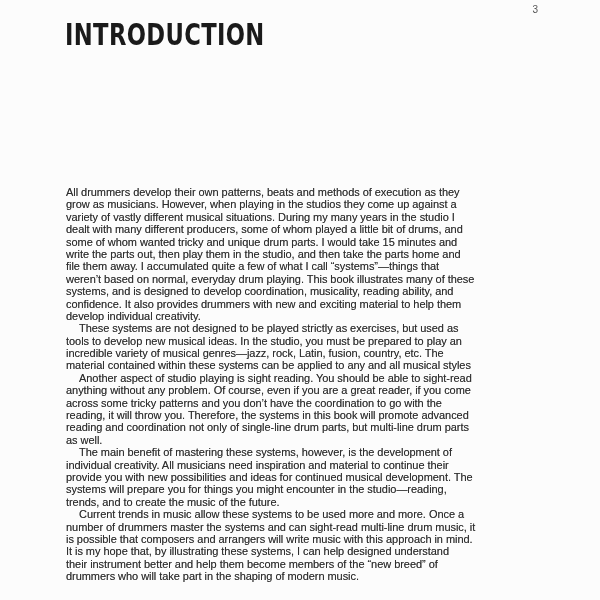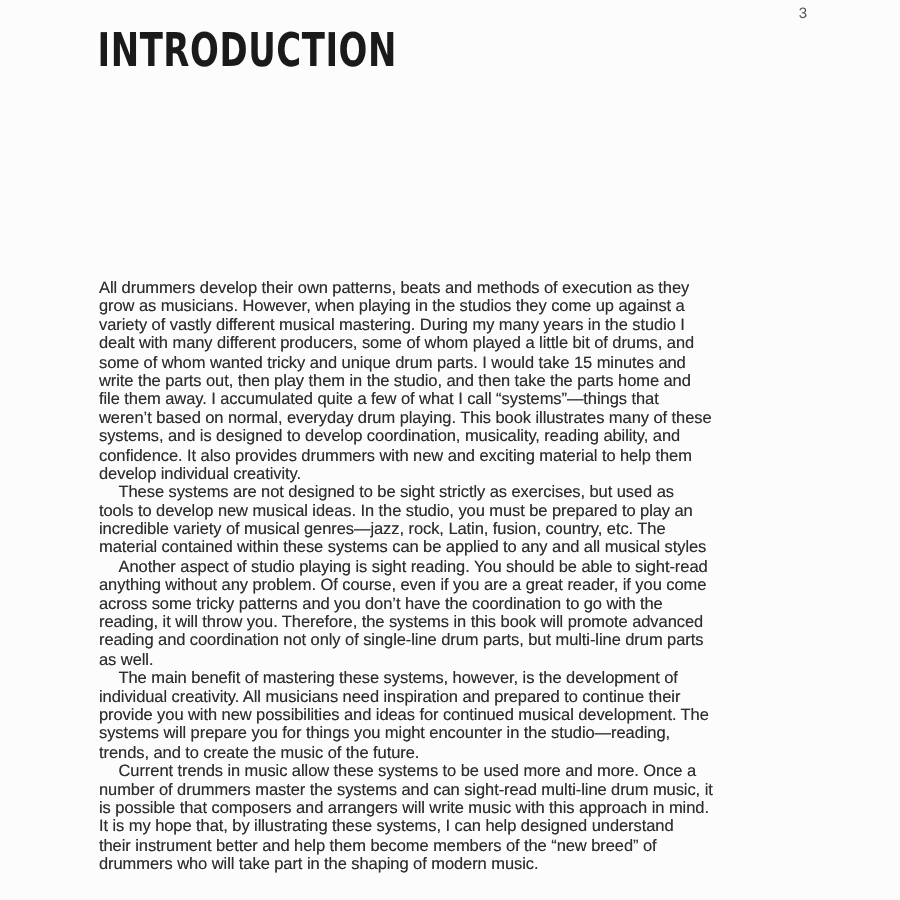--- a/index.html
+++ b/index.html
@@ -69,47 +69,47 @@
 </head>
 <body>
 
 <div class="page">
   <div class="page-number">3</div>
   <h1 class="title">INTRODUCTION</h1>
   <div class="body-text">
       <div class="paragraph">
         <div class="line">All drummers develop their own patterns, beats and methods of execution as they</div>
         <div class="line">grow as musicians. However, when playing in the studios they come up against a</div>
-        <div class="line">variety of vastly different musical mastering. During my many years in the studio I</div>
+        <div class="line">variety of vastly different musical situations. During my many years in the studio I</div>
         <div class="line">dealt with many different producers, some of whom played a little bit of drums, and</div>
         <div class="line">some of whom wanted tricky and unique drum parts. I would take 15 minutes and</div>
         <div class="line">write the parts out, then play them in the studio, and then take the parts home and</div>
         <div class="line">file them away. I accumulated quite a few of what I call “systems”—things that</div>
         <div class="line">weren’t based on normal, everyday drum playing. This book illustrates many of these</div>
         <div class="line">systems, and is designed to develop coordination, musicality, reading ability, and</div>
         <div class="line">confidence. It also provides drummers with new and exciting material to help them</div>
         <div class="line">develop individual creativity.</div>
       </div>
       <div class="paragraph indent">
-        <div class="line">These systems are not designed to be sight strictly as exercises, but used as</div>
+        <div class="line">These systems are not designed to be played strictly as exercises, but used as</div>
         <div class="line">tools to develop new musical ideas. In the studio, you must be prepared to play an</div>
         <div class="line">incredible variety of musical genres—jazz, rock, Latin, fusion, country, etc. The</div>
         <div class="line">material contained within these systems can be applied to any and all musical styles</div>
       </div>
       <div class="paragraph indent">
         <div class="line">Another aspect of studio playing is sight reading. You should be able to sight-read</div>
         <div class="line">anything without any problem. Of course, even if you are a great reader, if you come</div>
         <div class="line">across some tricky patterns and you don’t have the coordination to go with the</div>
         <div class="line">reading, it will throw you. Therefore, the systems in this book will promote advanced</div>
         <div class="line">reading and coordination not only of single-line drum parts, but multi-line drum parts</div>
         <div class="line">as well.</div>
       </div>
       <div class="paragraph indent">
         <div class="line">The main benefit of mastering these systems, however, is the development of</div>
-        <div class="line">individual creativity. All musicians need inspiration and prepared to continue their</div>
+        <div class="line">individual creativity. All musicians need inspiration and material to continue their</div>
         <div class="line">provide you with new possibilities and ideas for continued musical development. The</div>
         <div class="line">systems will prepare you for things you might encounter in the studio—reading,</div>
         <div class="line">trends, and to create the music of the future.</div>
       </div>
       <div class="paragraph indent">
         <div class="line">Current trends in music allow these systems to be used more and more. Once a</div>
         <div class="line">number of drummers master the systems and can sight-read multi-line drum music, it</div>
         <div class="line">is possible that composers and arrangers will write music with this approach in mind.</div>
         <div class="line">It is my hope that, by illustrating these systems, I can help designed understand</div>
         <div class="line">their instrument better and help them become members of the “new breed” of</div>

